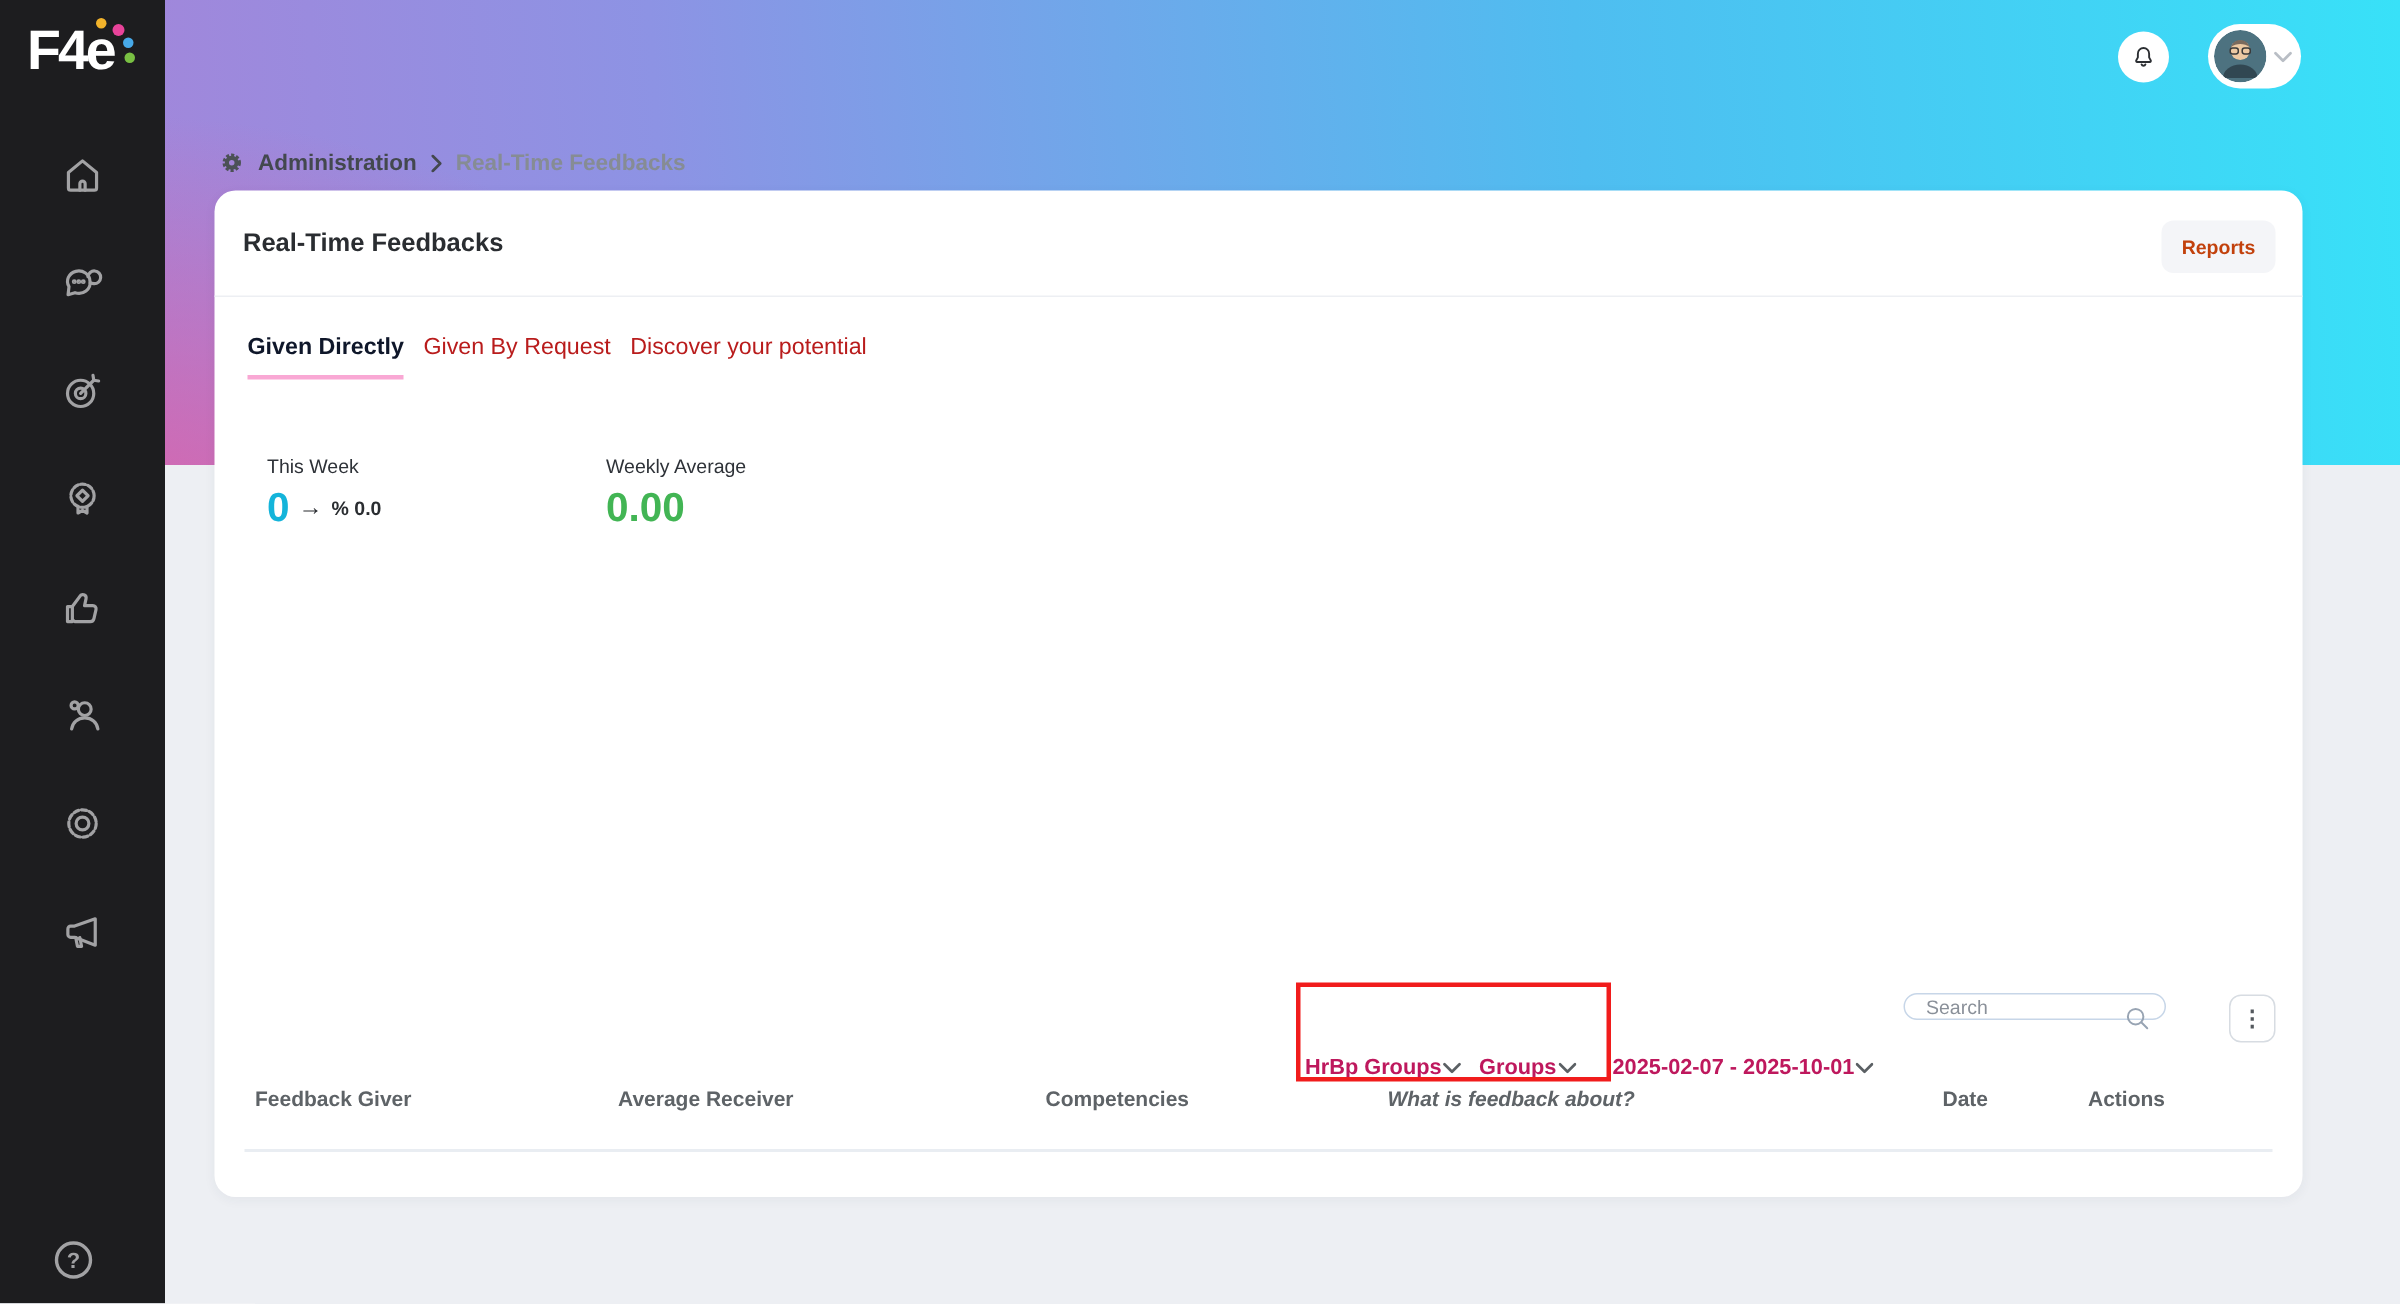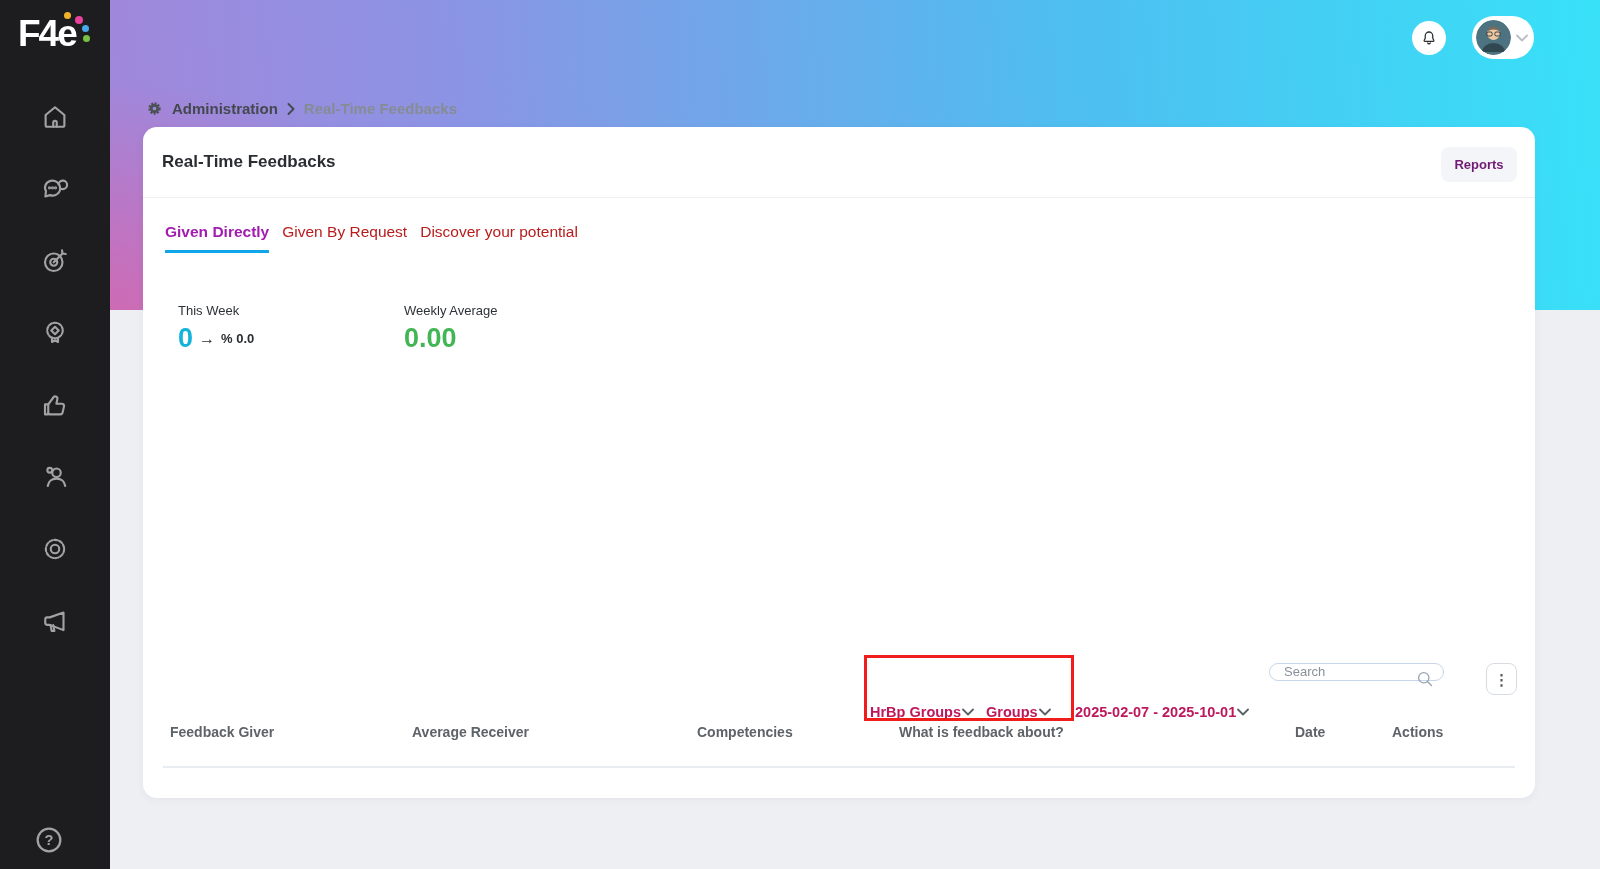--- a/index.html
+++ b/index.html
@@ -36,27 +36,27 @@
   
   .breadcrumb{position:absolute;left:146px;top:100px;display:flex;align-items:center;gap:9px;z-index:4;font-size:15px;font-weight:bold;}
   .crumb-root{color:#43484e;cursor:pointer;}
   .crumb-current{color:#868c94;cursor:pointer;}
 
   
   .card{position:absolute;left:143px;top:127px;width:1392px;height:671px;background:#fff;border-radius:14px;
     box-shadow:0 2px 8px rgba(40,50,80,.05);z-index:3;}
   .card-title{position:absolute;left:19px;top:25px;font-size:17px;font-weight:bold;color:#2a2d31;}
   .reports-btn{position:absolute;left:1298px;top:20px;width:76px;height:35px;border:none;border-radius:8px;
-    background:#f4f5f8;color:#701a75;font-size:13px;font-weight:bold;cursor:pointer;font-family:inherit;}
+    background:#f4f5f8;color:#c2410c;font-size:13px;font-weight:bold;cursor:pointer;font-family:inherit;}
   .divider-top{position:absolute;left:0;right:0;top:70px;height:1px;background:#edeff3;}
 
   
   .tabs{position:absolute;left:22px;top:96px;display:flex;gap:13px;font-size:15.5px;}
   .tab{color:#b91c1c;padding-bottom:9px;cursor:pointer;}
-  .tab.active{color:#a21caf;font-weight:bold;border-bottom:3px solid #0ea5e9;}
+  .tab.active{color:#0f172a;font-weight:bold;border-bottom:3px solid #f9a8d4;}
 
   
   .stat{position:absolute;top:176px;}
   .stat-this-week{left:35px;}
   .stat-weekly{left:261px;}
   .stat-label{font-size:13px;color:#2e3238;margin-bottom:7px;}
   .stat-row{display:flex;align-items:center;gap:6px;}
   .stat-value-cyan{font-size:27px;font-weight:bold;color:#14b4da;line-height:27px;}
   .stat-arrow{font-size:16px;font-weight:bold;color:#2a2d31;}
   .stat-pct{font-size:13px;font-weight:bold;color:#2a2d31;}
@@ -74,21 +74,21 @@
   .search-input::placeholder{color:#8a9099;}
   .search-icon{position:absolute;right:9px;top:7px;}
   .kebab-btn{position:absolute;left:1343px;top:536px;width:31px;height:32px;border:1px solid #d7dce2;border-radius:8px;
     background:#fff;color:#54595e;font-size:15px;font-weight:bold;cursor:pointer;line-height:1;}
 
   
   .annotation{position:absolute;left:721px;top:528px;width:204px;height:60px;border:3px solid #f11c1c;pointer-events:none;}
 
   
   .th{position:absolute;top:597px;font-size:14px;font-weight:bold;color:#5e6367;}
-  .th1{left:27px;} .th2{left:269px;} .th3{left:554px;} .th4{left:756px;} .th5{left:1152px;} .th6{left:1249px;}
+  .th1{left:27px;} .th2{left:269px;} .th3{left:554px;} .th4{left:782px;font-style:italic;} .th5{left:1152px;} .th6{left:1249px;}
   .divider-bottom{position:absolute;left:20px;right:20px;top:639px;height:2px;background:#e9edf2;}
 </style>
 </head>
 <body>
 
 <div class="page">
 
   <div class="hero"></div>
 
   <aside class="sidebar">

